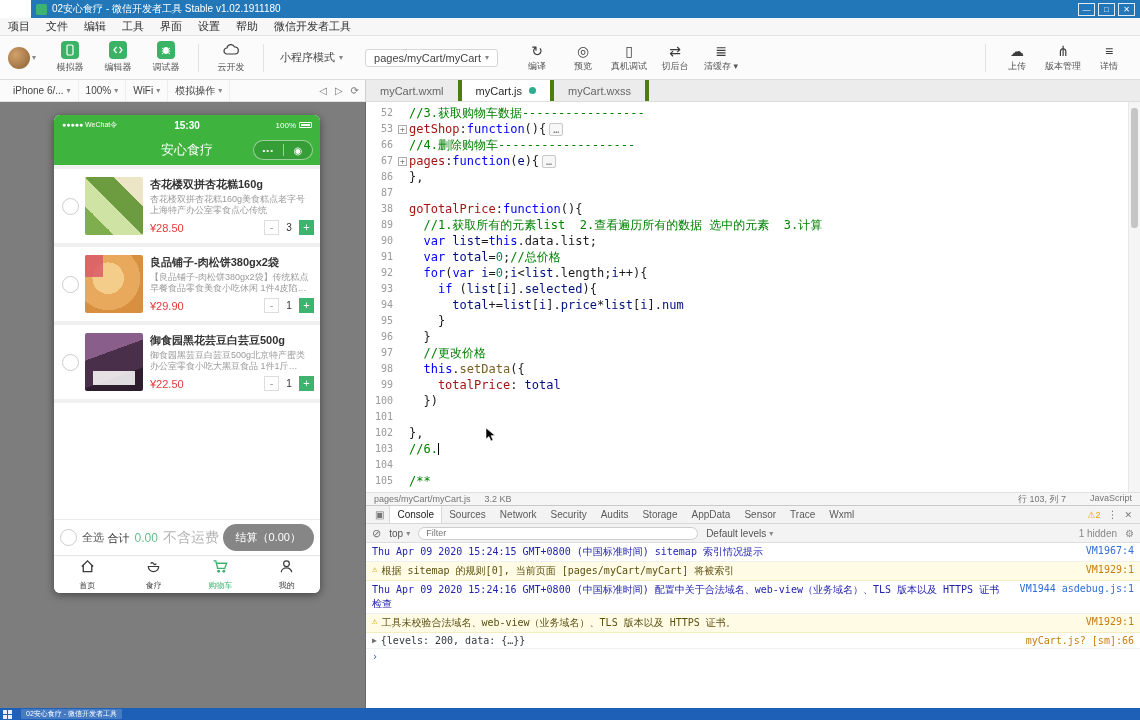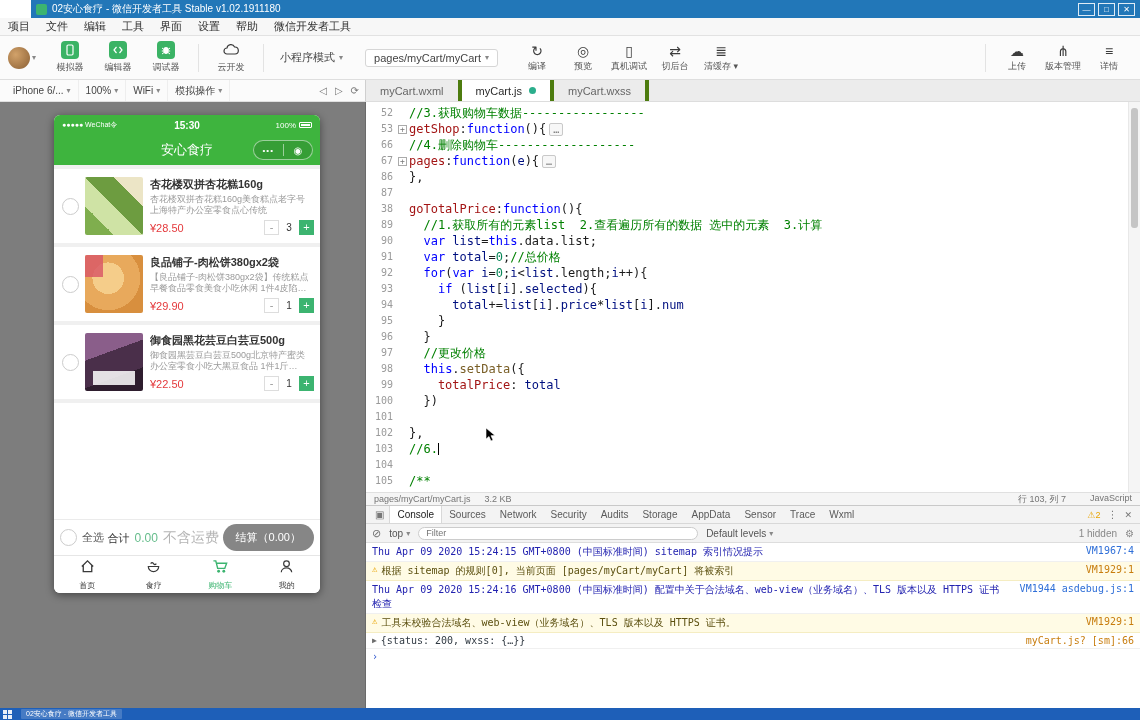--- a/index.html
+++ b/index.html
@@ -612,21 +612,21 @@
               <span class="msg-text">Thu Apr 09 2020 15:24:16 GMT+0800 (中国标准时间) 配置中关于合法域名、web-view（业务域名）、TLS 版本以及 HTTPS 证书检查</span>
               <span class="src">VM1944 asdebug.js:1</span>
             </div>
             <div class="msg msg-warn">
               <span class="warn-ic">⚠</span>
               <span class="msg-text">工具未校验合法域名、web-view（业务域名）、TLS 版本以及 HTTPS 证书。</span>
               <span class="src">VM1929:1</span>
             </div>
             <div class="msg msg-obj">
               <span class="obj-arrow">▶</span>
-              <span class="msg-text">{status: 200, wxss: {…}}</span>
+              <span class="msg-text">{levels: 200, data: {…}}</span>
               <span class="src">myCart.js? [sm]:66</span>
             </div>
             <div class="prompt-row">›</div>
           </div>
       </div>
     </div>
   </div>
 
   <div class="taskbar">
     <div class="start-btn">

